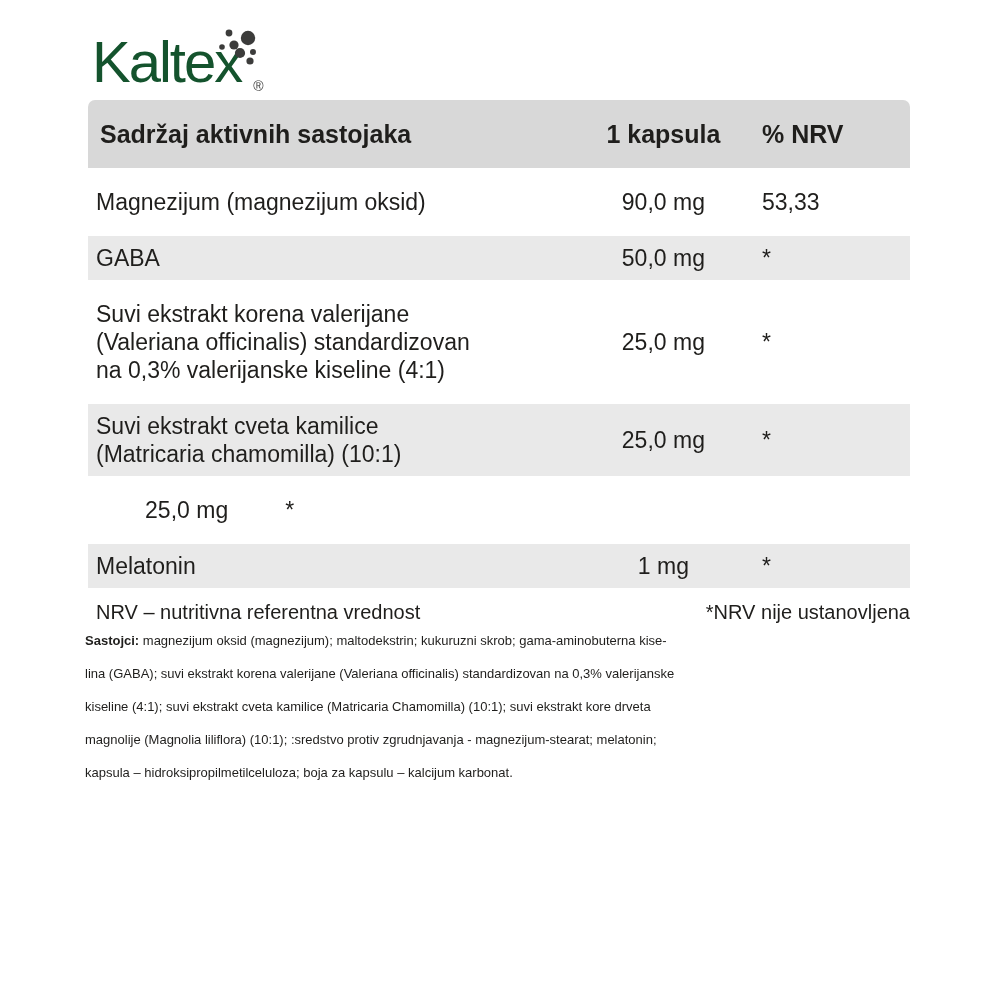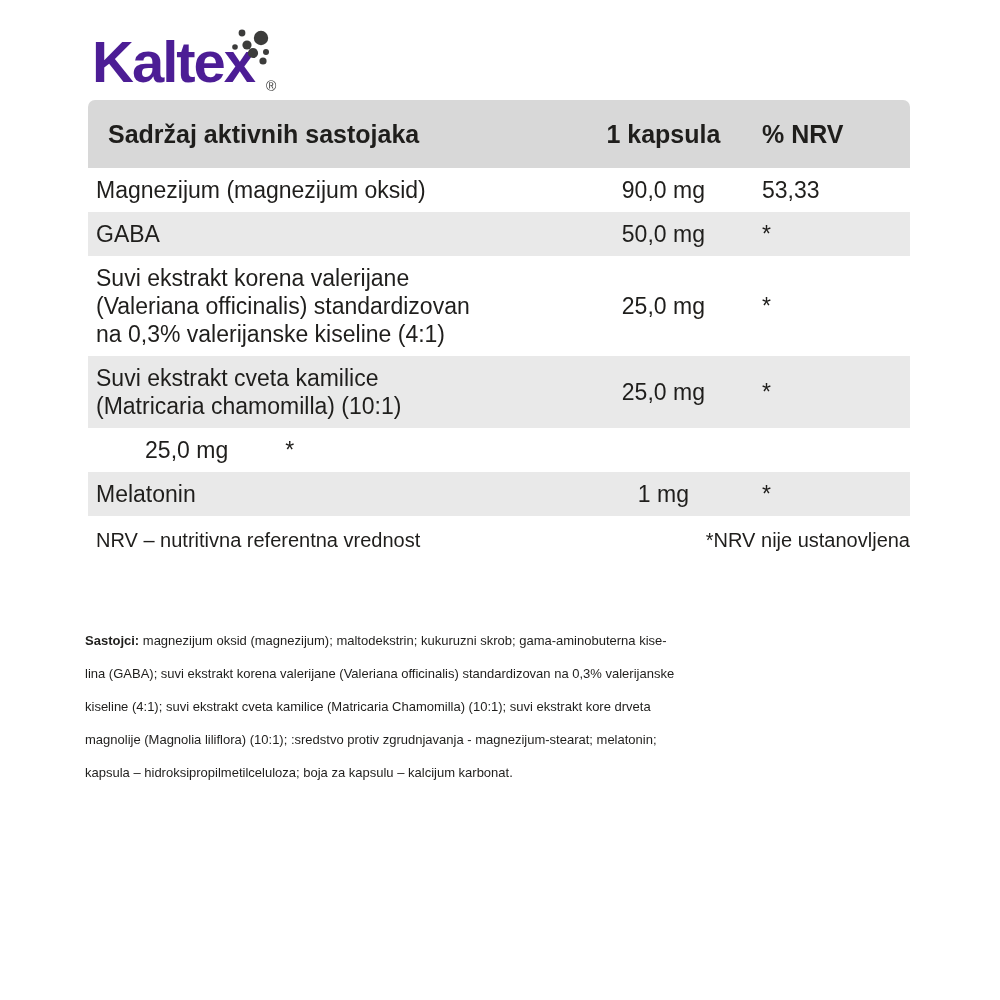--- a/index.html
+++ b/index.html
@@ -13,23 +13,23 @@
   }
 
   
   .logo {
     position: absolute;
     left: 92px; top: 34px;
     display: inline-block;
   }
   .logo-text {
     font-size: 58px;
-    font-weight: bold;
+    font-weight: normal;
     letter-spacing: -2px;
-    color: #4c1d95;
+    color: #14532d;
     line-height: 56px;
     display: inline-block;
   }
   .logo-dots {
     position: absolute;
     left: calc(100% - 22px);
     top: -9px;
     width: 52px; height: 56px;
   }
   .logo-reg {
@@ -54,23 +54,24 @@
     border-radius: 7px 7px 0 0;
     font-weight: bold;
     font-size: 25px;
   }
   .row {
     display: flex;
     align-items: center;
     font-size: 23px;
     line-height: 28px;
     padding: 8px 0;
+    margin-top: 12px;
   }
   .row.gray { background: #e9e9e9; }
-  .c1 { flex: 0 0 58%; padding-left: 20px; box-sizing: border-box; white-space: pre; }
+  .c1 { flex: 0 0 58%; padding-left: 12px; box-sizing: border-box; white-space: pre; }
   .row .c1 { padding-left: 8px; }
   .c2 { flex: 0 0 24%; text-align: center; }
   .c3 { flex: 1 1 auto; padding-right: 0; box-sizing: border-box; }
   .nrv-star { font-size: 23px; }
 
   .footnote-row {
     display: flex;
     justify-content: space-between;
     align-items: baseline;
     padding: 13px 0 0 8px;

